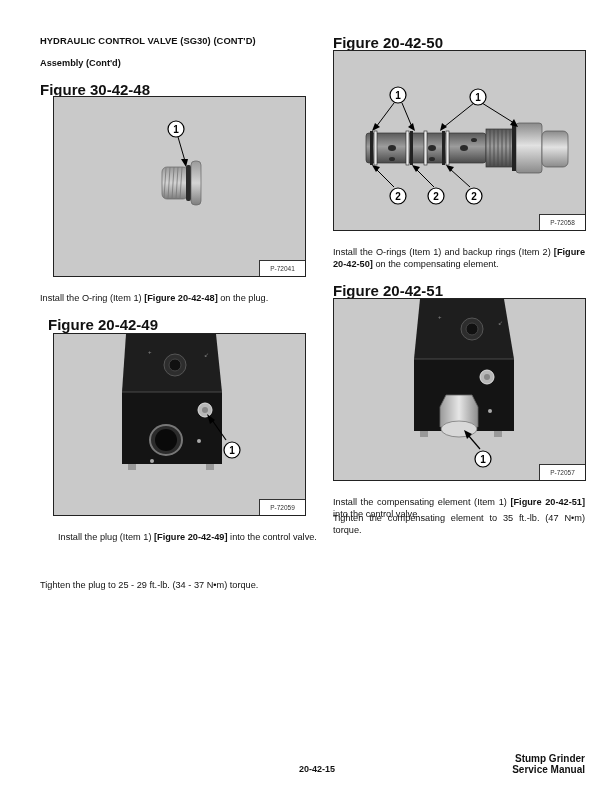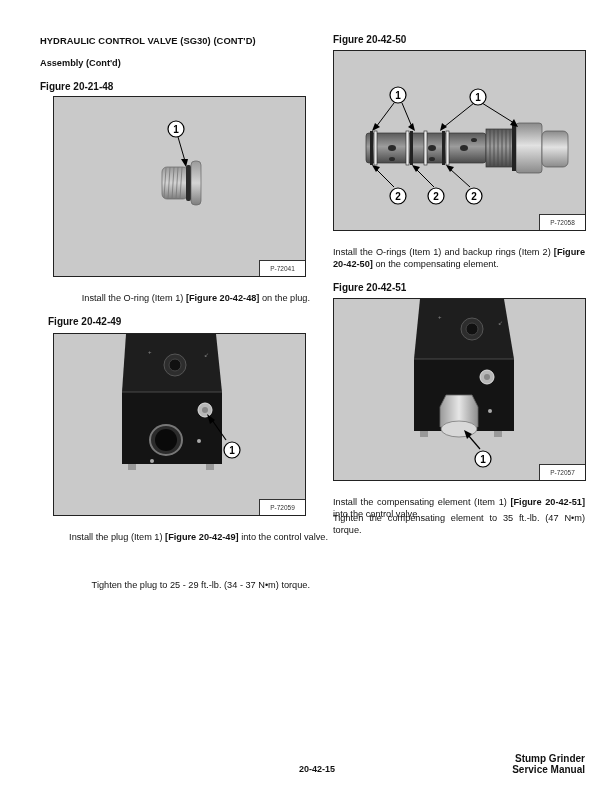--- a/index.html
+++ b/index.html
@@ -1,39 +1,39 @@
 <!DOCTYPE html>
 <html><head>
 <meta charset="utf-8">
 <style>
   html, body { margin: 0; padding: 0; background: #ffffff; }
   body { width: 612px; height: 792px; position: relative; overflow: hidden;
          font-family: "Liberation Sans", sans-serif; color: #111; }
   .abs { position: absolute; }
   .h1 { font-weight: bold; font-size: 9.4px; letter-spacing: 0.05px; text-align: center; }
   .h2 { font-weight: bold; font-size: 9.2px; }
-  .figlabel { font-weight: bold; font-size: 10px; }
-  .para { font-size: 9.2px; line-height: 12px; text-align: right; }
+  .figlabel { font-weight: bold; font-size: 15px; }
+  .para { font-size: 9.2px; line-height: 12px; }
   .para b { font-weight: bold; }
   .justify { text-align: justify; }
   .frame { position: absolute; border: 1.5px solid #222; background: #c9c9c9; box-sizing: border-box; overflow: hidden; }
   .frame svg { position: absolute; left: 0; top: 0; }
   .pcode { position: absolute; right: 0; bottom: 0; width: 46px; height: 16px; background: #fff;
            border-left: 1px solid #333; border-top: 1px solid #333; box-sizing: border-box;
            font-size: 6.5px; color: #333; text-align: center; line-height: 15px; }
   .footer-num { font-weight: bold; font-size: 9px; }
   .footer-right { font-weight: bold; font-size: 10px; text-align: right; line-height: 11px; }
 </style>
 </head>
 <body>
 
 <div class="abs h1" style="left:40px; top:35px;">HYDRAULIC CONTROL VALVE (SG30) (CONT'D)</div>
 <div class="abs h2" style="left:40px; top:58px;">Assembly (Cont'd)</div>
 
-<div class="abs figlabel" style="left:40px; top:81px;">Figure 20-21-48</div>
+<div class="abs figlabel" style="left:40px; top:81px;">Figure 30-42-48</div>
 <div class="frame" style="left:53px; top:96px; width:253px; height:181px;">
   <svg width="250" height="178" viewBox="0 0 250 178">
     <defs>
       <linearGradient id="g48" x1="0" y1="0" x2="0" y2="1">
         <stop offset="0" stop-color="#9a9a9a"></stop>
           <stop offset="0.5" stop-color="#d4d4d4"></stop>
           <stop offset="1" stop-color="#7d7d7d"></stop>
       </linearGradient>
     </defs>
 

